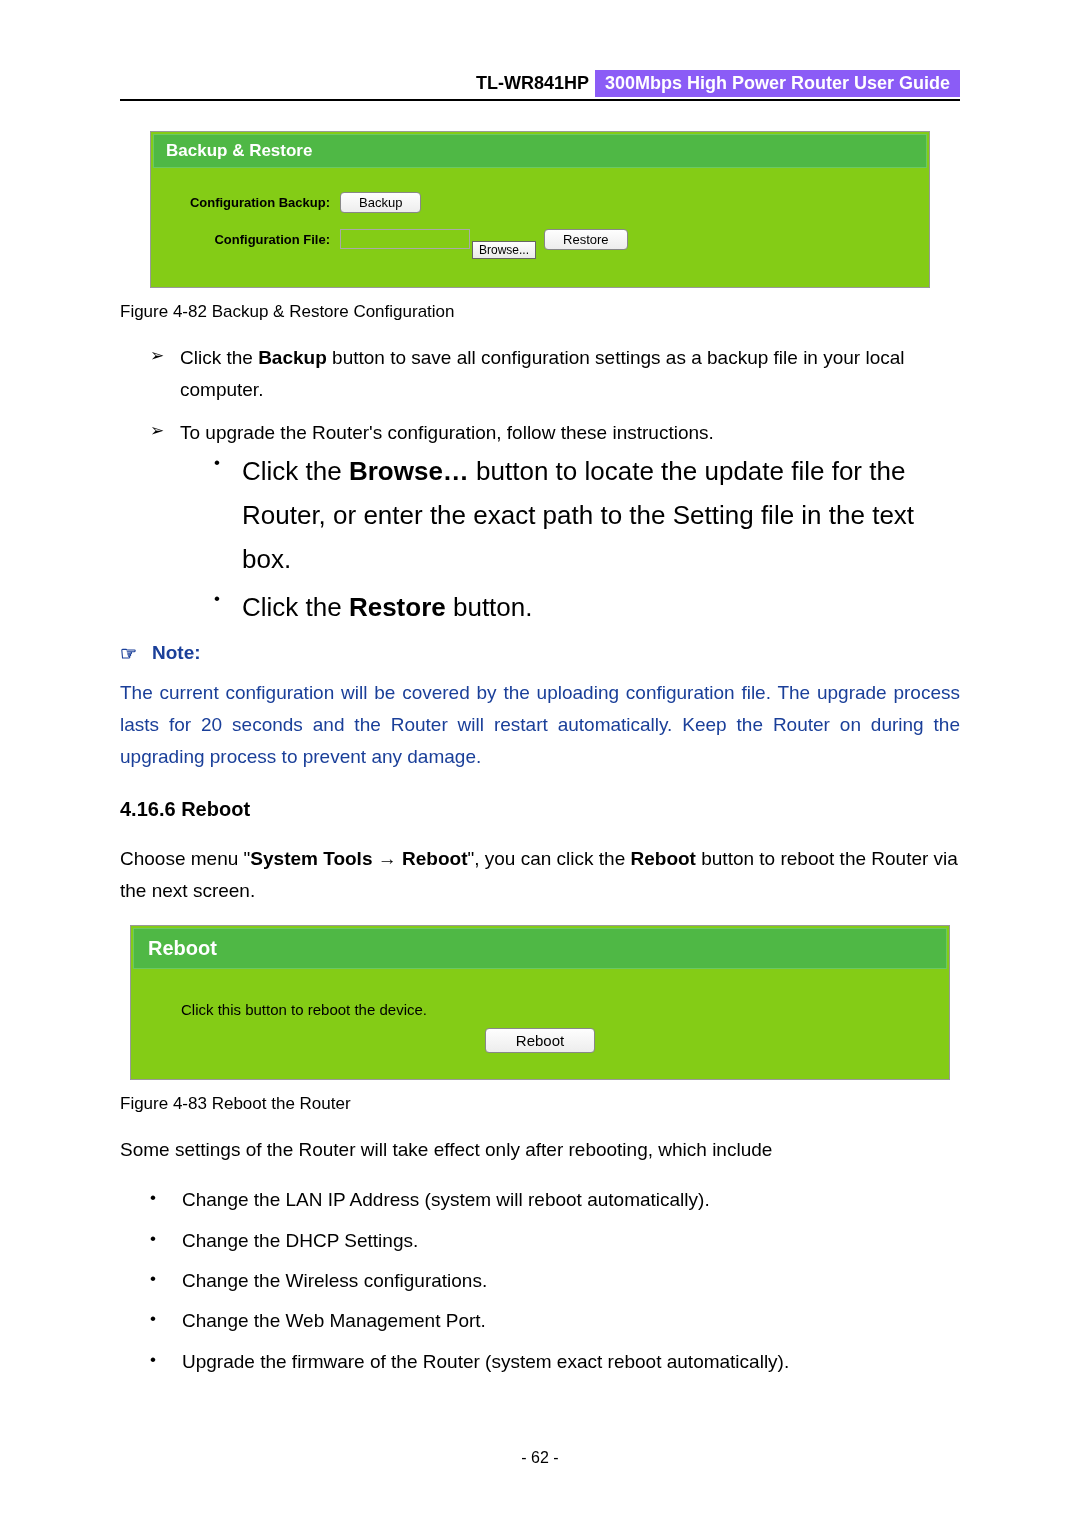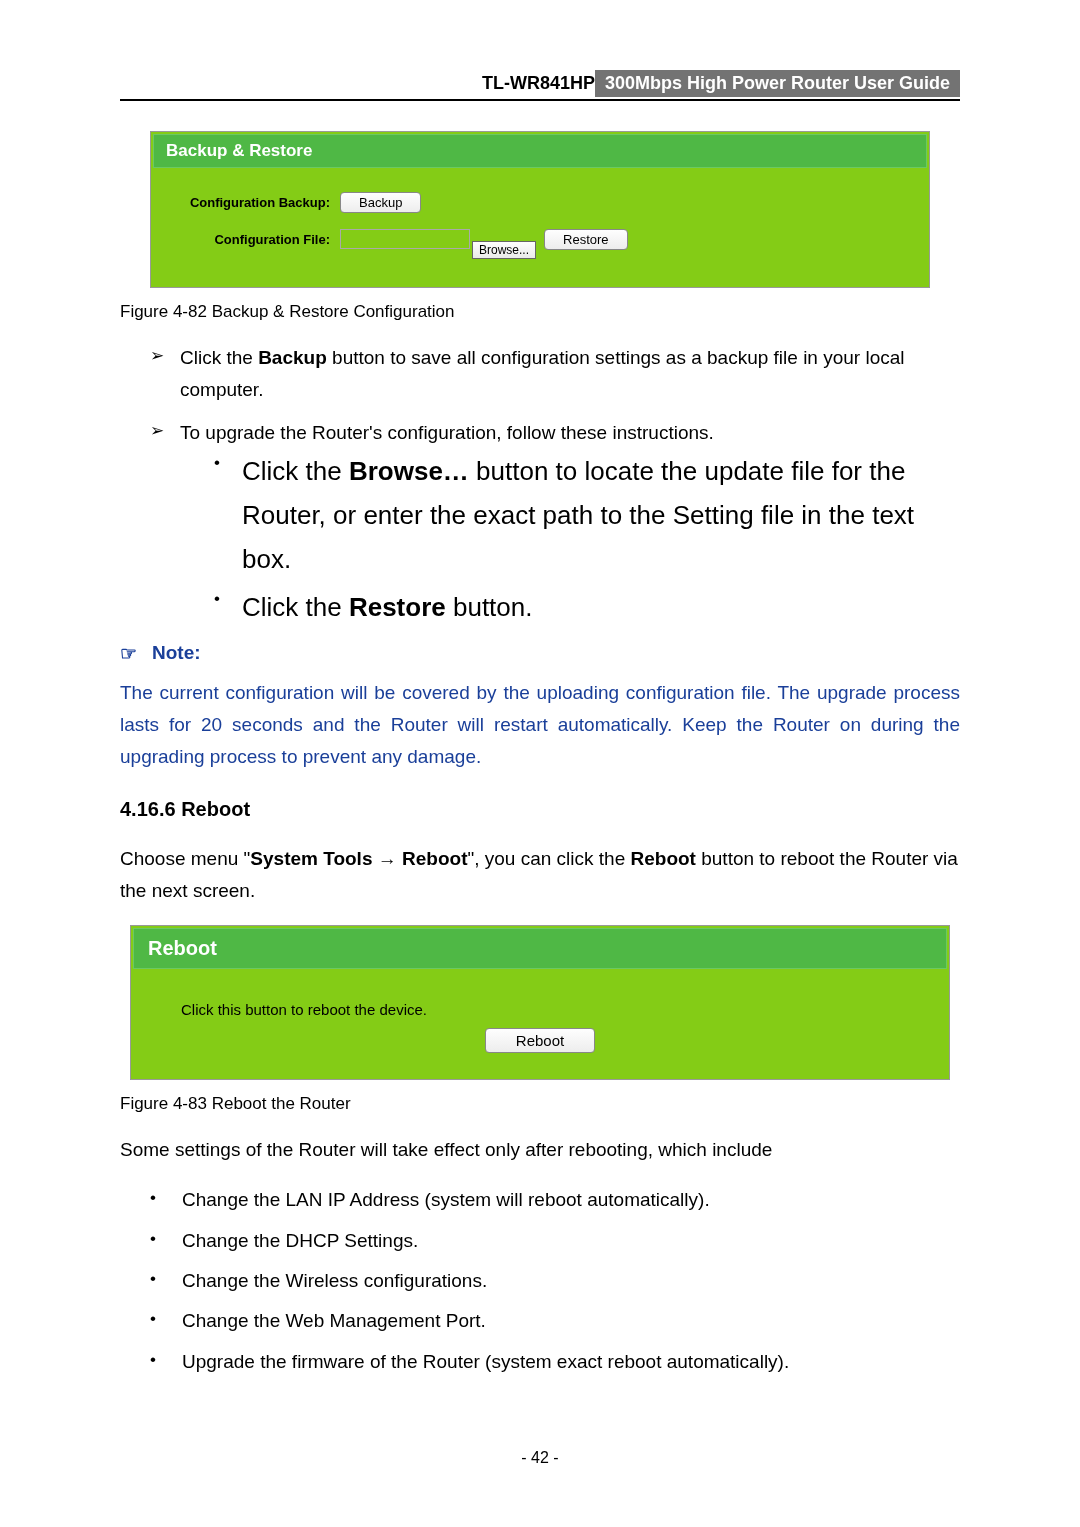--- a/index.html
+++ b/index.html
@@ -20,25 +20,25 @@
     }
     .header-bar {
       text-align: right;
       border-bottom: 2px solid #000;
       padding-bottom: 2px;
       margin-bottom: 30px;
     }
     .header-bar .model {
       font-weight: bold;
       font-size: 18px;
-      padding-right: 0;
+      padding-right: 6px;
     }
     .header-bar .subtitle-box {
       display: inline-block;
-      background: #737373;
+      background: #8b5cf6;
       color: #fff;
       font-weight: bold;
       font-size: 18px;
       padding: 3px 10px;
       text-align: right;
     }
     .figure-panel {
       border: 1px solid #999;
       margin: 0 30px 10px 30px;
       background: #84cc16;
@@ -269,14 +269,14 @@
   <div class="body-text">Some settings of the Router will take effect only after rebooting, which include</div>
 
   <ul class="bullet-list">
     <li>Change the LAN IP Address (system will reboot automatically).</li>
     <li>Change the DHCP Settings.</li>
     <li>Change the Wireless configurations.</li>
     <li>Change the Web Management Port.</li>
     <li>Upgrade the firmware of the Router (system exact reboot automatically).</li>
   </ul>
 
-  <div class="page-num">- 42 -</div>
+  <div class="page-num">- 62 -</div>
 </div>
 
 </body></html>

